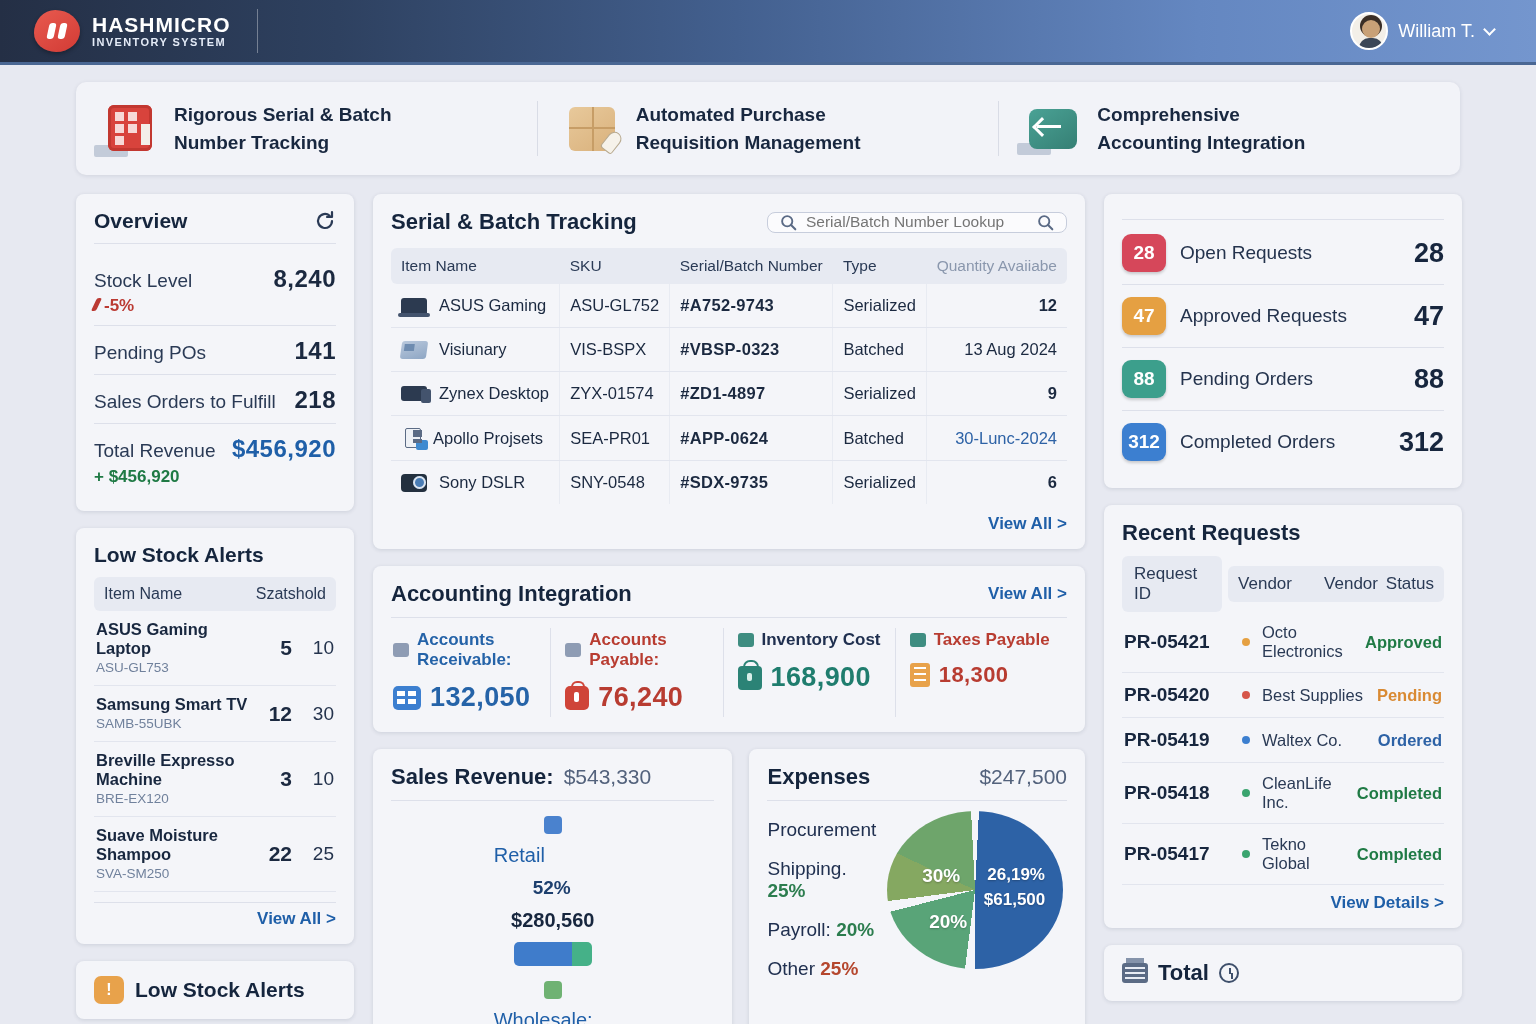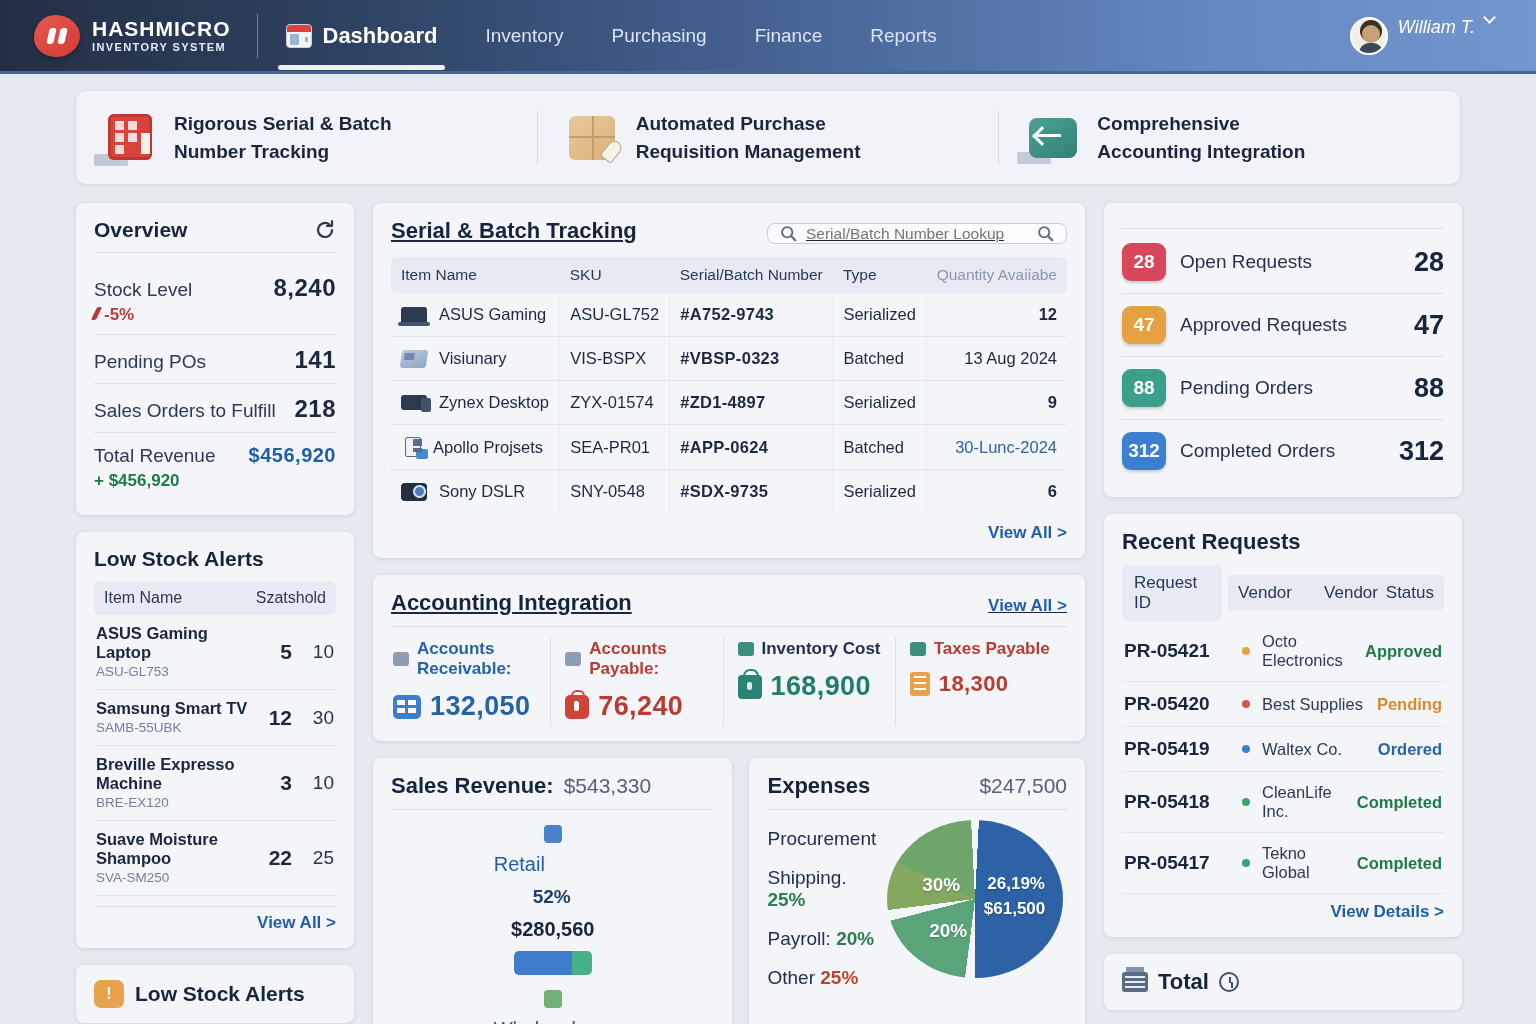--- a/index.html
+++ b/index.html
@@ -1,20 +1,20 @@
 <!DOCTYPE html>
 <html><head>
 <meta charset="utf-8">
 <style>
   * { margin:0; padding:0; box-sizing:border-box; }
   html,body { width:1536px; height:1024px; overflow:hidden;
     font-family:"Liberation Sans", sans-serif; background:#e7e9f1; color:#1b2940; }
 
   
-  .navbar { height:74px; display:flex; align-items:center; padding:0 42px 0 34px;
+  .navbar { height:65px; display:flex; align-items:center; padding:0 42px 0 34px;
     background:linear-gradient(90deg,#242f45 0%,#2e4160 22%,#43608f 48%,#6487c1 78%,#7496ce 100%);
     border-bottom:3px solid #4a6793; }
   .logo-wrap { display:flex; align-items:center; gap:12px; }
   .logo-blob { width:46px; height:42px; background:linear-gradient(145deg,#e85a4f,#d23b35);
     border-radius:46% 54% 52% 48%/55% 50% 50% 45%; position:relative; box-shadow:0 2px 4px rgba(0,0,0,.3); }
   .logo-blob i { position:absolute; top:13px; width:7px; height:16px; background:#fff;
     border-radius:3px; transform:skewX(-12deg); }
   .logo-blob i:first-child { left:14px; } .logo-blob i:last-child { left:25px; }
   .brand-name { color:#fff; font-size:21px; font-weight:bold; letter-spacing:1px; line-height:1.05; }
   .brand-sub { color:#e4ebf7; font-size:11px; letter-spacing:1.4px; font-weight:bold; }
@@ -25,21 +25,21 @@
   .nav-item.active::after { content:""; position:absolute; left:-6px; right:-6px; bottom:-13px;
     height:5px; background:#fff; border-radius:3px; opacity:.92; }
   .dash-ico { width:26px; height:24px; background:#f2f4f8; border-radius:4px; position:relative; overflow:hidden; border:1px solid #c8d2e2;}
   .dash-ico::before { content:""; position:absolute; top:0; left:0; right:0; height:7px; background:#d8433c; }
   .dash-ico::after { content:""; position:absolute; top:9px; left:3px; width:9px; height:11px; background:#9fb4d4; box-shadow:12px 0 0 -3px #9fb4d4; }
   .nav-right { margin-left:auto; display:flex; align-items:center; gap:22px; }
   .search-pill { width:228px; height:43px; background:#eef0f7; border-radius:10px;
     display:flex; align-items:center; gap:10px; padding:0 14px; box-shadow:inset 0 0 0 1px #cdd5e4; }
   .search-pill input { border:none; outline:none; background:transparent; font-size:17px;
     color:#56647e; width:150px; font-family:"Liberation Sans",sans-serif; }
-  .user-wrap { display:flex; gap:10px; color:#fff; font-size:18px; cursor:pointer;font-style:italic; }
+  .user-wrap { display:flex; align-items:center; gap:10px; color:#fff; font-size:18px; cursor:pointer; }
   .avatar { width:38px; height:38px; border-radius:50%; background:#f3efe8; position:relative; overflow:hidden; border:2px solid #fff; }
   .avatar::before { content:""; position:absolute; top:6px; left:10px; width:18px; height:18px; background:#c9a177; border-radius:50%; box-shadow:0 -3px 0 2px #3a2e26; }
   .avatar::after { content:""; position:absolute; bottom:-2px; left:7px; width:24px; height:12px; background:#3c4757; border-radius:10px 10px 0 0; }
   .chev { width:9px; height:9px; border-right:2px solid #fff; border-bottom:2px solid #fff; transform:rotate(45deg); margin-top:-4px; }
 
   
   .banner { margin:17px 76px 0; background:#f2f3f8; border-radius:10px; height:93px;
     display:flex; align-items:center; box-shadow:0 1px 4px rgba(20,30,60,.10); }
   .feature { flex:1; display:flex; align-items:center; gap:18px; padding:0 28px; }
   .feature + .feature { border-left:1px solid #d9dce6; }
@@ -74,21 +74,21 @@
   .link { color:#1f5fa8; font-weight:bold; font-size:17px; cursor:pointer; }
   .right { text-align:right; }
 
   
   .ov-head { display:flex; justify-content:space-between; align-items:center; }
   .ov-row { padding:11px 0 9px; border-bottom:1px solid #dde0ea; }
   .ov-row:last-child { border-bottom:none; }
   .ov-line { display:flex; justify-content:space-between; align-items:baseline; }
   .ov-label { font-size:19px; color:#2a3a55; }
   .ov-value { font-size:24px; font-weight:bold; color:#1b2940; letter-spacing:.5px; }
-  .ov-value.blue { color:#1f5fa8; font-size:20px; }
+  .ov-value.blue { color:#1f5fa8; font-size:24px; }
   .delta-red { color:#bb3a33; font-size:17px; font-weight:bold; margin-top:3px; }
   .delta-red::before { content:""; display:inline-block; width:5px; height:13px; background:#bb3a33; transform:skewX(-25deg); margin-right:5px; border-radius:2px; }
   .delta-green { color:#1f7a45; font-size:17px; font-weight:bold; margin-top:4px; }
 
   
   .ls-header { display:flex; justify-content:space-between; background:#e7eaf2; border-radius:6px;
     padding:8px 10px; font-size:16px; color:#2a3a55; margin-top:10px; }
   .ls-row { display:flex; align-items:center; padding:9px 2px; border-bottom:1px solid #e2e5ee; }
   .ls-row:last-of-type { border-bottom:none; }
   .ls-name { flex:1; }
@@ -108,21 +108,21 @@
   .ico-desktop::after { content:""; position:absolute; right:-4px; bottom:-2px; width:10px; height:14px; background:#43536d; border-radius:2px; }
   .ico-doc { background:#eef1f6; border:1.5px solid #5b6b85; border-radius:2px; height:20px; width:16px; margin-left:4px; }
   .ico-doc::after { content:""; position:absolute; top:4px; left:7px; width:9px; height:4px; background:#5b6b85;
     box-shadow:0 6px 0 #5b6b85, 0 -3px 0 #5b6b85; }
   .ico-doc i { position:absolute; right:-8px; bottom:-3px; width:12px; height:10px; background:#3f8ad0; border-radius:2px; }
   .ico-camera { background:#23303f; border-radius:4px; height:18px; }
   .ico-camera::after { content:""; position:absolute; top:2px; right:1px; width:13px; height:13px; border-radius:50%;
     background:#4a7db5; box-shadow:inset 0 0 0 2px #dce4ee; }
 
   
-  .sb-head { display:flex; justify-content:space-between; align-items:flex-end;text-decoration:underline; }
+  .sb-head { display:flex; justify-content:space-between; align-items:center; }
   .sb-search { width:300px; height:21px; background:#fbfbfd; border:1px solid #c7cddc; border-radius:8px;
     display:flex; align-items:center; gap:9px; padding:0 12px; }
   .sb-search input { flex:1; border:none; outline:none; background:transparent; font-size:15.5px; color:#4c5d79; font-family:"Liberation Sans",sans-serif; }
   table.sb { width:100%; border-collapse:collapse; margin-top:13px; }
   table.sb thead td { background:#e7eaf2; font-size:15.5px; color:#2a3a55; padding:9px 10px; }
   table.sb thead td:first-child { border-radius:6px 0 0 6px; }
   table.sb thead td:last-child { border-radius:0 6px 6px 0; color:#8a97ad; }
   table.sb tbody td { border-bottom:1px solid #e2e5ee; padding:12px 10px; font-size:16.5px; color:#1b2940;
     border-right:1px solid #e8ebf2; }
   table.sb tbody td:last-child { border-right:none; }
@@ -228,30 +228,20 @@
     <div class="logo-blob">
         <i></i>
         <i></i>
       </div>
     <div>
       <div class="brand-name">HASHMICRO</div>
       <div class="brand-sub">INVENTORY SYSTEM</div>
     </div>
   </div>
   <div class="nav-divider"></div>
-  <div class="nav-items">
-    <div class="nav-item active">
-      <span class="dash-ico"></span>
-      <span>Dashboard</span>
-    </div>
-    <div class="nav-item">Inventory</div>
-    <div class="nav-item">Purchasing</div>
-    <div class="nav-item">Finance</div>
-    <div class="nav-item">Reports</div>
-  </div>
   <div class="nav-right">
     <div class="user-wrap">
       <div class="avatar"></div>
       <span>William T.</span>
       <span class="chev"></span>
     </div>
   </div>
 </div>
 
 <div class="banner">

